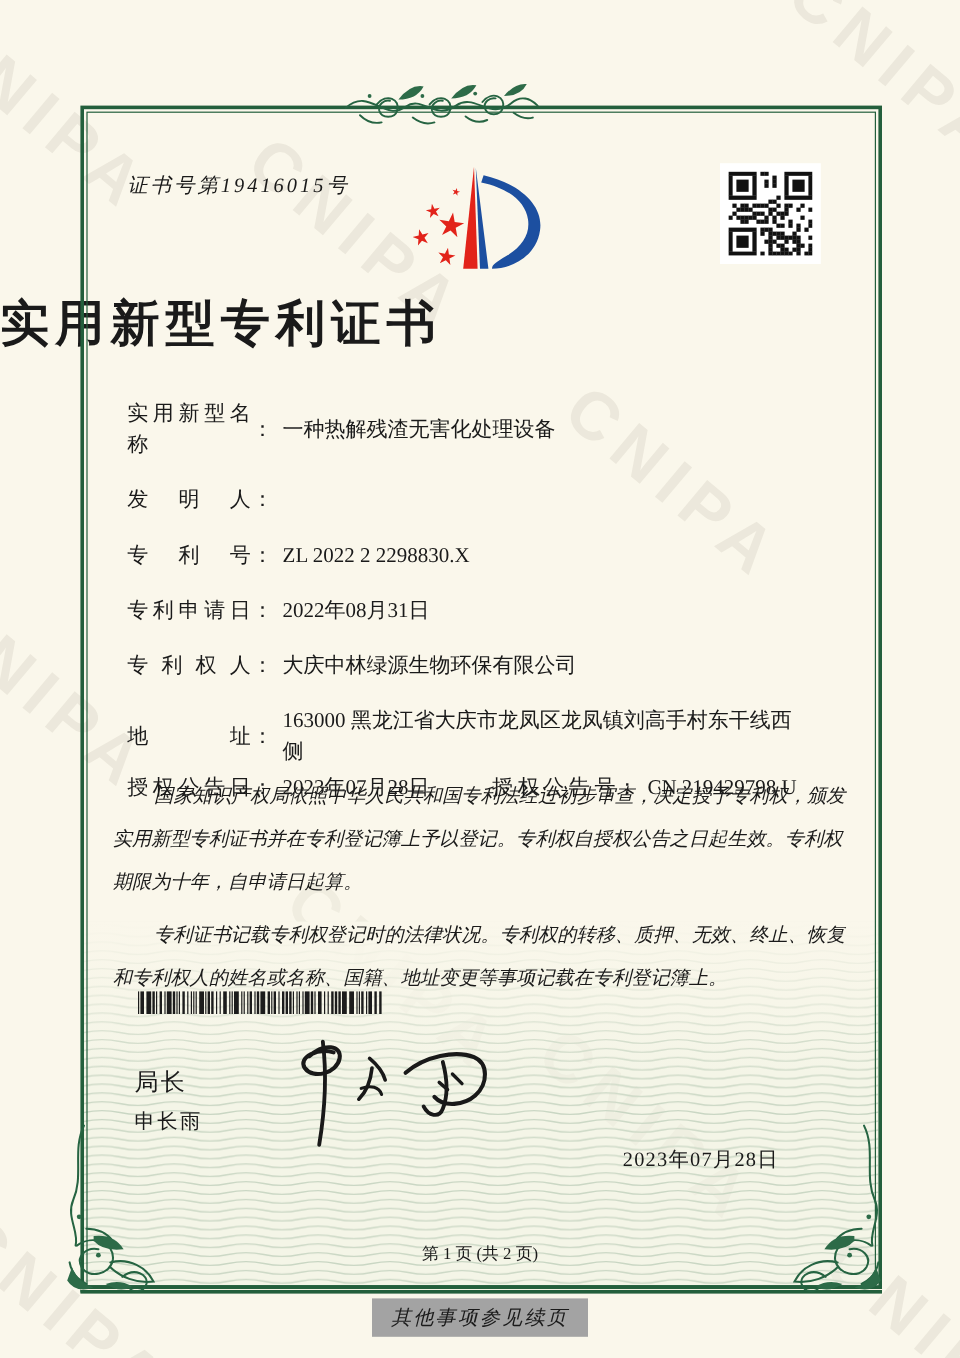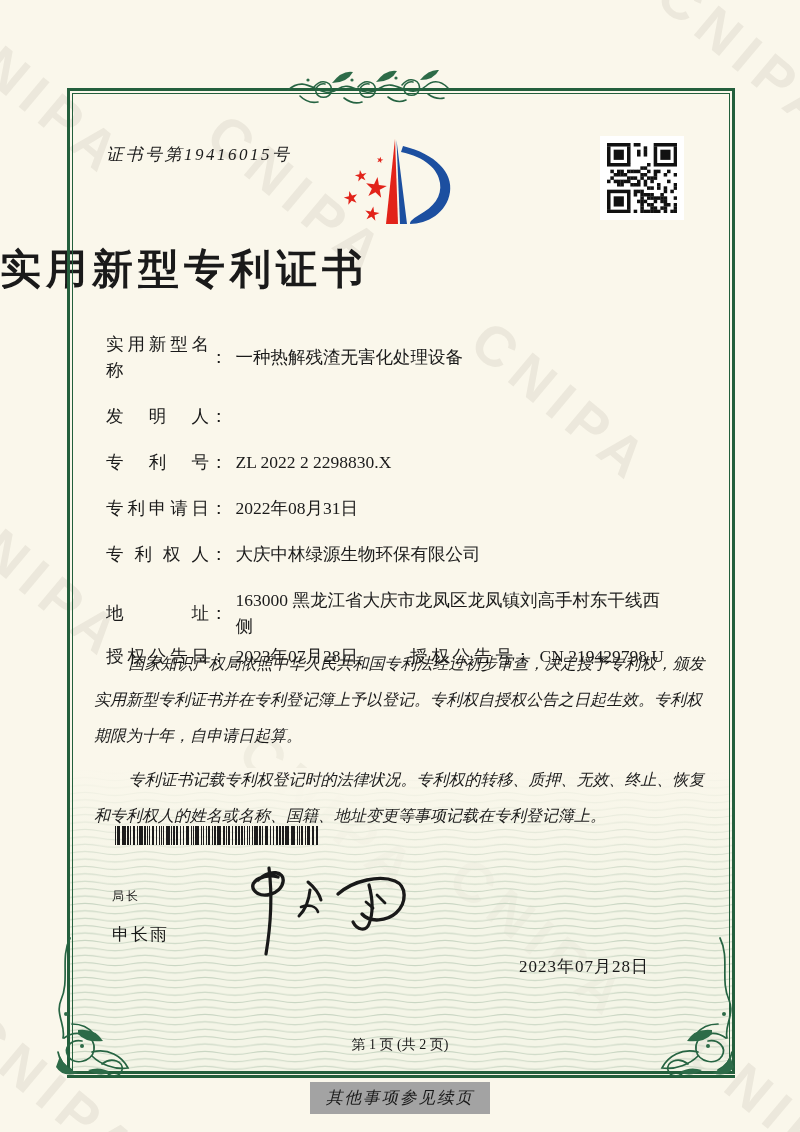--- a/index.html
+++ b/index.html
@@ -62,21 +62,21 @@
   .pair-right{display:flex;flex:1;}
 
   
   .paras{left:94px;top:646px;width:618px;z-index:3;
     font-size:16px;font-style:italic;line-height:36px;}
   .paras p{margin:0 0 8px 0;text-indent:2.15em;}
 
   
   .barcode{left:115px;top:826px;z-index:3;}
   .dir-title{left:112px;top:888px;z-index:3;
-    font-family:Liberation Sans, sans-serif;font-size:12px;letter-spacing:2px;}
+    font-family:Liberation Sans, sans-serif;font-size:20px;letter-spacing:2px;}
   .dir-name{left:112px;top:923px;z-index:3;
     font-family:"Liberation Sans","DejaVu Sans",sans-serif;font-size:17px;letter-spacing:2px;}
   .sig{left:222px;top:862px;z-index:3;}
   .sign-date{left:519px;top:955px;z-index:3;font-size:17px;letter-spacing:1px;}
 
   
   .page-info{left:0;right:0;top:1036px;text-align:center;z-index:3;font-size:14px;}
   .continuation{left:0;right:0;top:1082px;text-align:center;z-index:3;}
   .continuation span{
     display:inline-block;background:#a3a3a3;padding:5px 16px;

